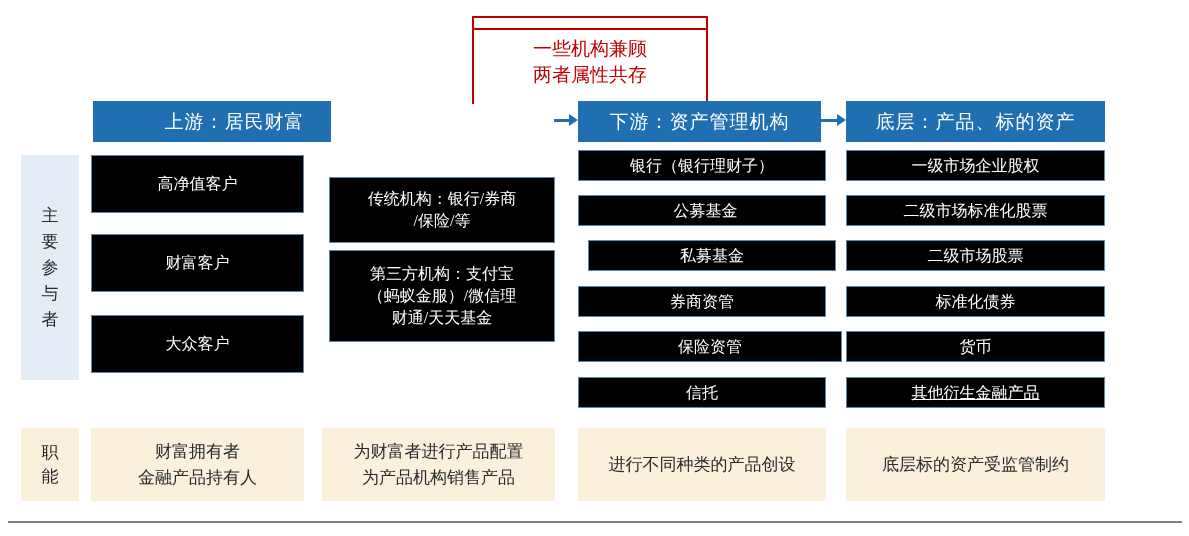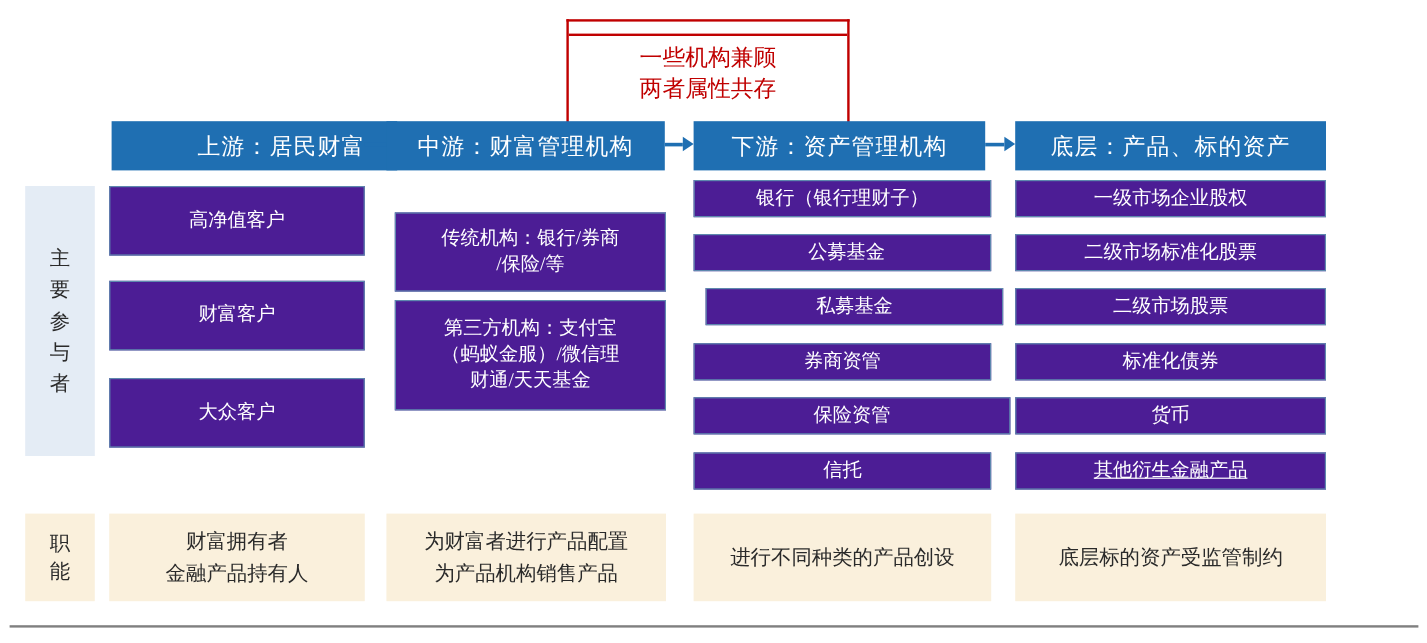--- a/index.html
+++ b/index.html
@@ -60,21 +60,21 @@
   .conn-arrow {
     width: 0;
     height: 0;
     border-top: 6px solid transparent;
     border-bottom: 6px solid transparent;
     border-left: 9px solid #1F6FB2;
   }
 
   
   .item-box {
-    background: #4c1d95;
+    background: #000000;
     border: 1px solid #5E88AE;
     color: #FFFFFF;
     font-size: 16px;
     line-height: 22px;
     display: flex;
     align-items: center;
     justify-content: center;
     text-align: center;
     white-space: pre-line;
     padding: 0 4px;
@@ -130,21 +130,20 @@
 
 <div id="canvas">
 
   <div class="abs callout" style="left:472px; top:16px; width:236px; height:88px;"></div>
   <div class="abs callout-inner-line" style="left:474px; top:28px; width:232px;"></div>
   <div class="abs callout-text" style="left:474px; top:36px; width:232px;">一些机构兼顾
 两者属性共存</div>
 
   <div class="abs stage-head" style="left:93px; top:101px; width:238px; height:41px;padding-left:45px;">上游：居民财富</div>
 
-  <div class="abs stage-head" style="left:322px; top:101px; width:232px; height:41px;">中游：财富管理机构</div>
 
   <div class="abs stage-head" style="left:578px; top:101px; width:243px; height:41px;">下游：资产管理机构</div>
 
   <div class="abs stage-head" style="left:846px; top:101px; width:259px; height:41px;">底层：产品、标的资产</div>
 
   <div class="abs conn-line" style="left:304px; top:119px; width:18px;"></div>
 
   <div class="abs conn-line" style="left:554px; top:119px; width:15px;"></div>
   <div class="abs conn-arrow" style="left:569px; top:114px;"></div>
 

